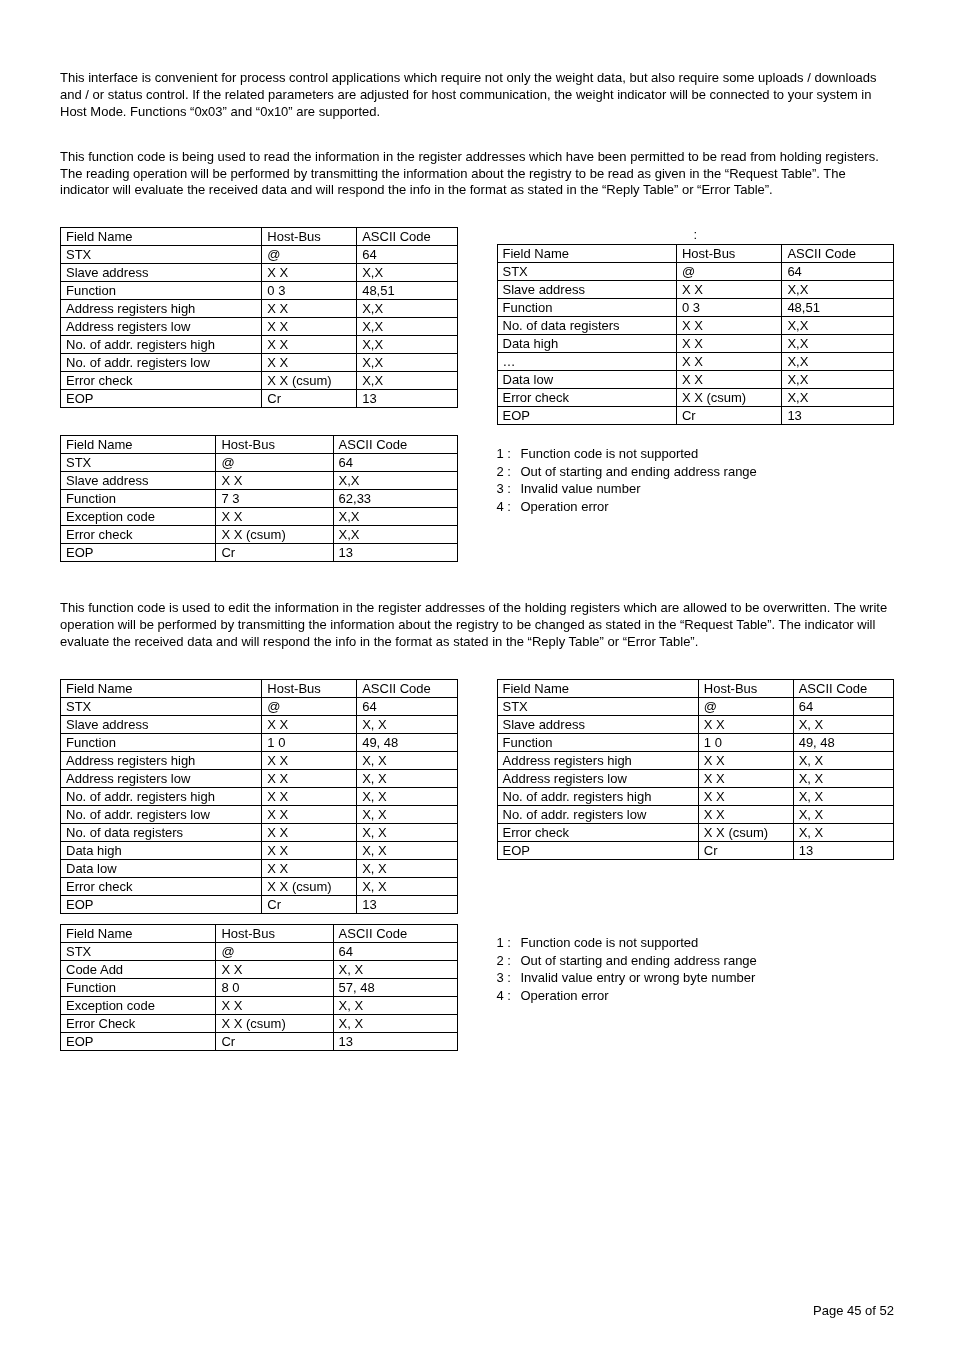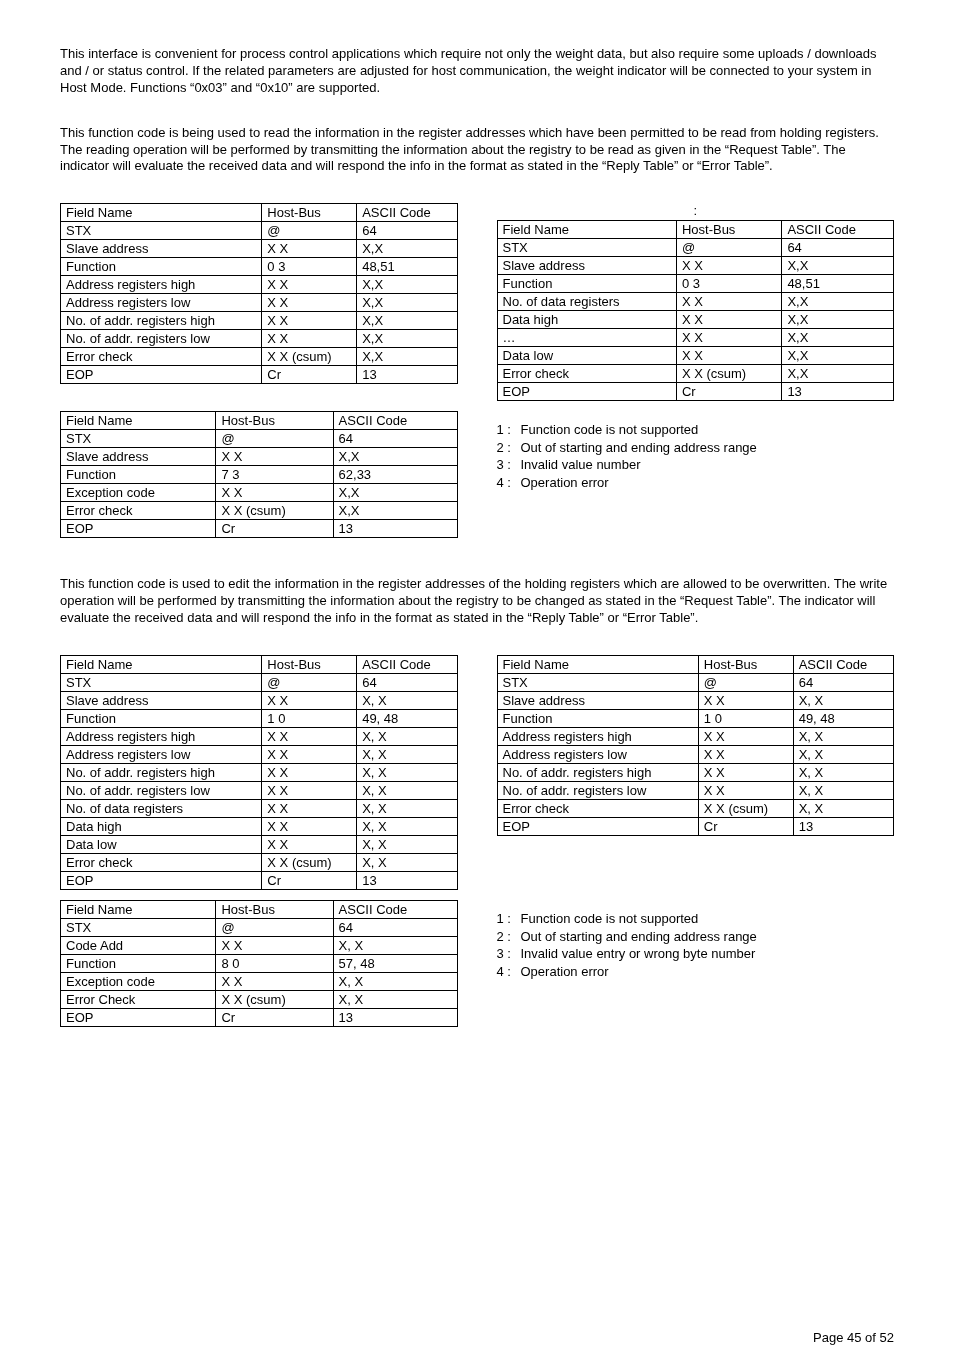--- a/index.html
+++ b/index.html
@@ -5,21 +5,21 @@
   html, body {
     margin: 0;
     padding: 0;
     background: #fff;
     font-family: Arial, Helvetica, sans-serif;
     font-size: 13px;
     color: #000;
     width: 954px;
   }
   .page {
-    padding: 46px 60px 20px 60px;
+    padding: 70px 60px 20px 60px;
     box-sizing: border-box;
     min-height: 1350px;
     position: relative;
   }
   p {
     margin: 0 0 14px 0;
     line-height: 1.3;
   }
   .section-gap {
     height: 14px;
@@ -57,21 +57,21 @@
     width: 24px;
     flex: 0 0 24px;
   }
   .reply-caption {
     text-align: center;
     font-size: 13px;
     padding-bottom: 2px;
   }
   .footer {
     position: absolute;
-    bottom: 5px;
+    bottom: 32px;
     right: 60px;
     font-size: 13px;
   }
 </style>
 </head>
 <body>
 
 <div class="page">
 
   <p>This interface is convenient for process control applications which require not only the weight data, but also require some uploads / downloads and / or status control. If the related parameters are adjusted for host communication, the weight indicator will be connected to your system in Host Mode. Functions “0x03” and “0x10” are supported.</p>

